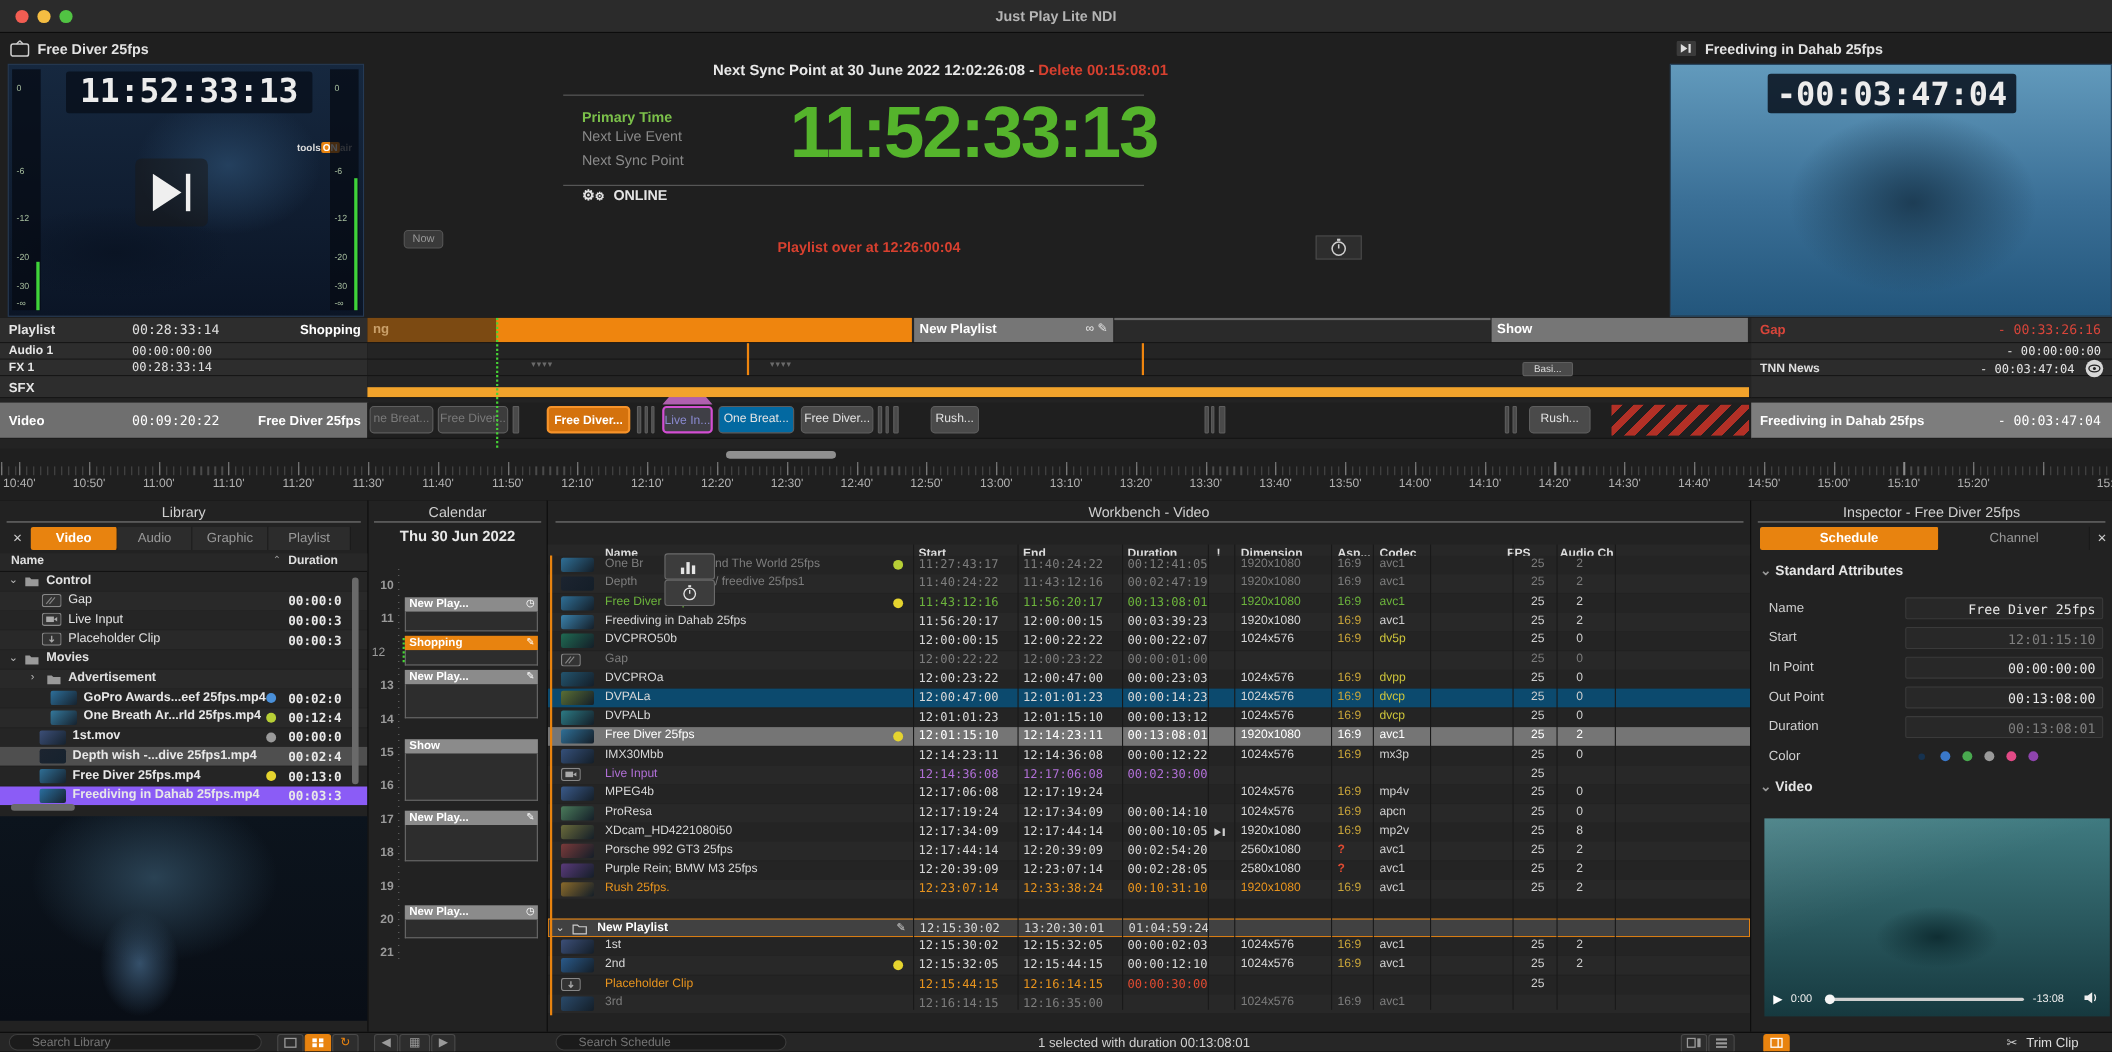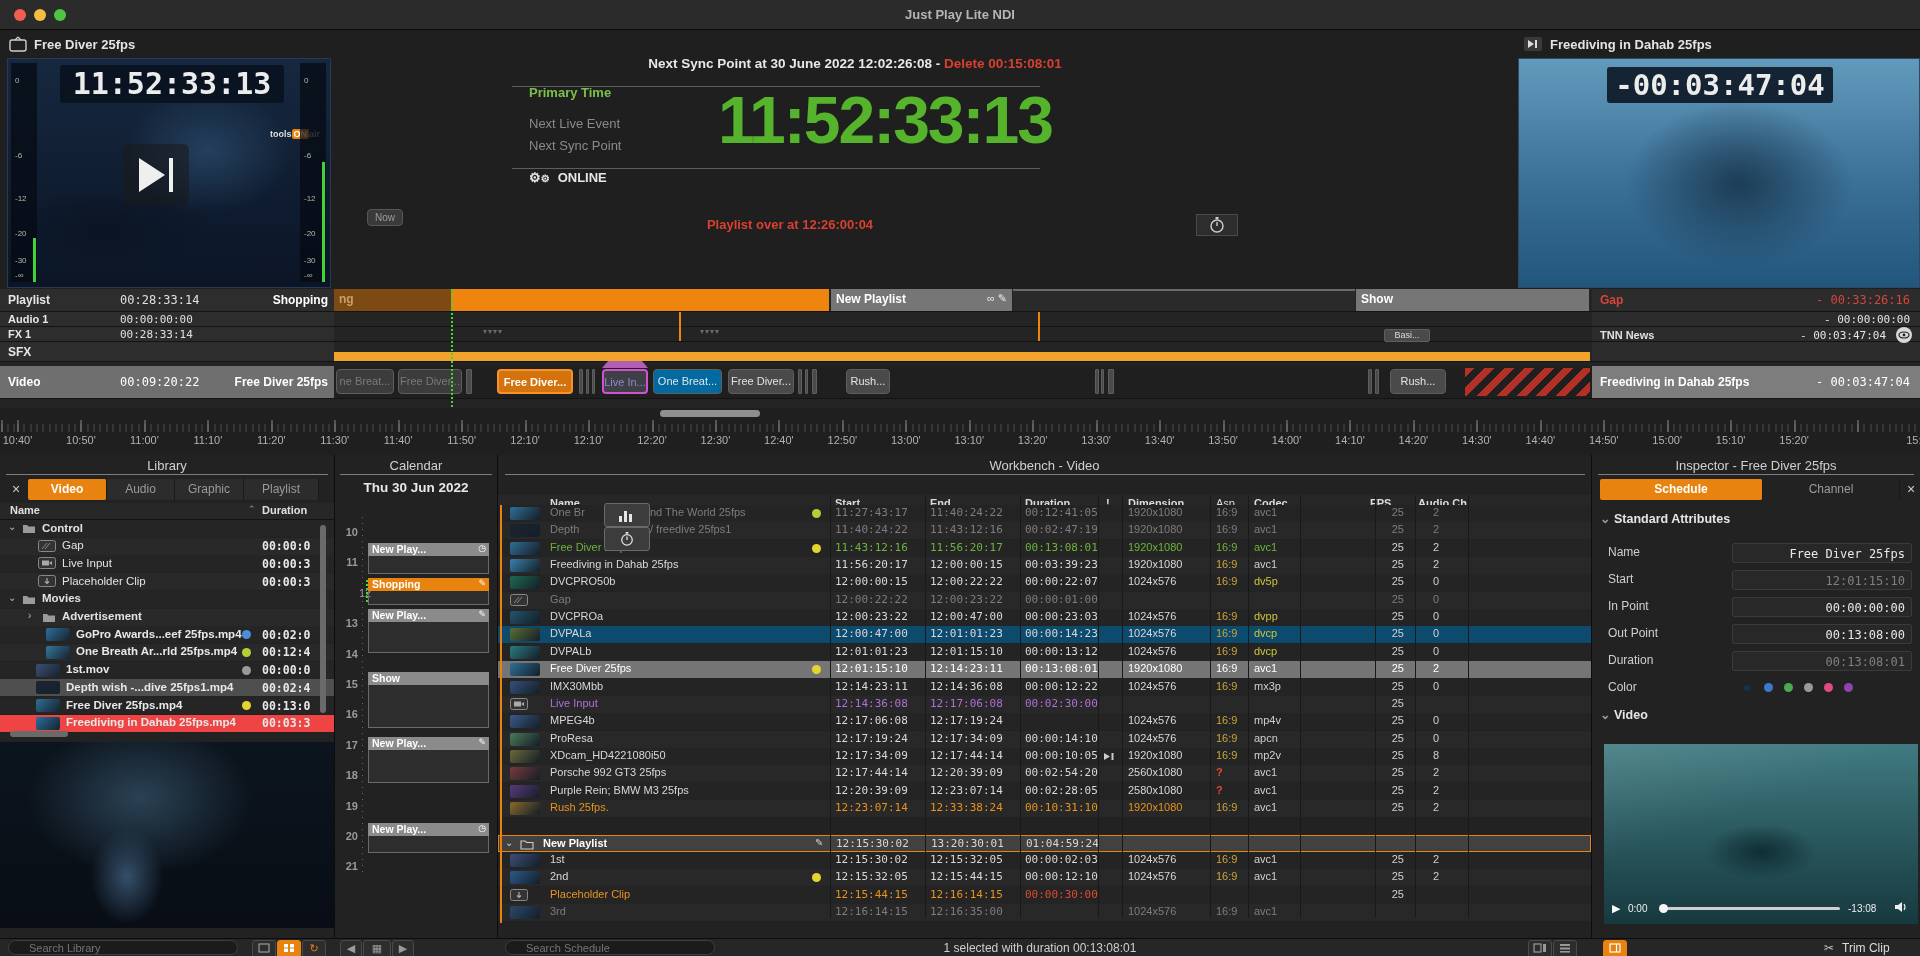--- a/index.html
+++ b/index.html
@@ -119,21 +119,21 @@
     <div id="play-btn" class="abs">
       <div class="tri"></div>
       <div class="bar"></div>
     </div>
   </div>
 
   <div id="sync-line" class="abs">
     <span>Next Sync Point at 30 June 2022 12:02:26:08 - </span><span class="red">Delete 00:15:08:01</span>
   </div>
   <div class="abs hline" style="left:512px;top:86px;width:528px;"></div>
-  <div class="abs clk-label" style="top:85px;color:#7bc04a;font-weight:bold;">Primary Time</div>
+  <div class="abs clk-label" style="top:99px;color:#7bc04a;font-weight:bold;">Primary Time</div>
   <div class="abs clk-label" style="top:116px;">Next Live Event</div>
   <div class="abs clk-label" style="top:138px;">Next Sync Point</div>
   <div id="big-clock" class="abs">11:52:33:13</div>
   <div class="abs hline" style="left:512px;top:168px;width:528px;"></div>
   <div id="online-row" class="abs">
     <span style="margin-right:8px;">⚙<span style="font-size:10px;">⚙</span></span><span>ONLINE</span>
   </div>
   <div id="now-btn" class="abs">Now</div>
   <div id="over-text" class="abs">Playlist over at 12:26:00:04</div>
   <div id="stopwatch-btn" class="abs">
@@ -385,38 +385,38 @@
           <div style="position: absolute; left: 36px; top: 2px; width: 24px; height: 13px; border-radius: 2px; background: linear-gradient(135deg, rgb(28, 36, 48), rgb(22, 34, 46));"></div>
           <div style="position: absolute; left: 66px; top: 1.5px; font-size: 11.5px; font-weight: bold; color: rgb(232, 232, 232);">Depth wish -...dive 25fps1.mp4</div>
           <div class="tc" style="position: absolute; left: 262px; top: 1.5px; font-size: 11.5px; font-weight: bold; color: rgb(232, 232, 232);">00:02:4</div>
         </div>
         <div style="position: absolute; left: 0px; top: 177px; width: 334px; height: 17px; background: rgb(37, 37, 37);">
           <div style="position: absolute; left: 36px; top: 2px; width: 24px; height: 13px; border-radius: 2px; background: linear-gradient(135deg, rgb(47, 111, 150), rgb(22, 34, 46));"></div>
           <div style="position: absolute; left: 66px; top: 1.5px; font-size: 11.5px; font-weight: bold; color: rgb(232, 232, 232);">Free Diver 25fps.mp4</div>
           <div style="position: absolute; left: 242px; top: 4px; width: 9px; height: 9px; border-radius: 50%; background: rgb(229, 212, 47);"></div>
           <div class="tc" style="position: absolute; left: 262px; top: 1.5px; font-size: 11.5px; font-weight: bold; color: rgb(232, 232, 232);">00:13:0</div>
         </div>
-        <div style="position: absolute; left: 0px; top: 194.7px; width: 334px; height: 17px; background: #ef4444;">
+        <div style="position: absolute; left: 0px; top: 194.7px; width: 334px; height: 17px; background: #8b5cf6;">
           <div style="position: absolute; left: 36px; top: 2px; width: 24px; height: 13px; border-radius: 2px; background: linear-gradient(135deg, rgb(42, 111, 159), rgb(22, 34, 46));"></div>
           <div style="position: absolute; left: 66px; top: 1.5px; font-size: 11.5px; font-weight: bold; color: rgb(232, 232, 232);">Freediving in Dahab 25fps.mp4</div>
           <div class="tc" style="position: absolute; left: 262px; top: 1.5px; font-size: 11.5px; font-weight: bold; color: rgb(232, 232, 232);">00:03:3</div>
         </div>
       </div>
     <div class="abs" style="left:320px;top:70px;width:6px;height:188px;background:#6a6a6a;border-radius:3px;"></div>
     <div class="abs" style="left:10px;top:276px;width:58px;height:6px;background:#6a6a6a;border-radius:3px;"></div>
     <div class="abs" style="left:0;top:287px;width:334px;height:186px;background:radial-gradient(160px 110px at 42% 30%,#2a4254 0%,rgba(0,0,0,0) 70%),radial-gradient(60px 80px at 38% 72%,#35506a 0%,rgba(0,0,0,0) 60%),linear-gradient(#0c141d,#090e16);"></div>
 
     <div class="abs panel-title" style="left:335px;width:162px;">Calendar</div>
     <div class="abs panel-underline" style="left:340px;width:152px;"></div>
     <div class="abs" style="left:335px;top:25px;width:162px;text-align:center;font-weight:bold;font-size:13.5px;color:#e8e8e8;">Thu 30 Jun 2022</div>
     <div class="abs" style="left:362px;top:62px;width:1px;height:360px;background:repeating-linear-gradient(#666 0 1px,transparent 1px 6px);"></div>
     <div id="cal-hours">
         <div style="position: absolute; left: 338px; top: 71px; width: 20px; text-align: right; color: rgb(154, 154, 154); font-size: 11px; font-weight: bold;">10</div>
         <div style="position: absolute; left: 338px; top: 101.4px; width: 20px; text-align: right; color: rgb(154, 154, 154); font-size: 11px; font-weight: bold;">11</div>
-        <div style="position: absolute; left: 338px; top: 131.8px; width: 20px; color: rgb(154, 154, 154); font-size: 11px; font-weight: normal; margin-left: 21px;">12</div>
+        <div style="position: absolute; left: 338px; top: 131.8px; width: 20px; color: rgb(154, 154, 154); font-size: 11px; font-weight: normal;">12</div>
         <div style="position: absolute; left: 338px; top: 162.2px; width: 20px; text-align: right; color: rgb(154, 154, 154); font-size: 11px; font-weight: bold;">13</div>
         <div style="position: absolute; left: 338px; top: 192.6px; width: 20px; text-align: right; color: rgb(154, 154, 154); font-size: 11px; font-weight: bold;">14</div>
         <div style="position: absolute; left: 338px; top: 223px; width: 20px; text-align: right; color: rgb(154, 154, 154); font-size: 11px; font-weight: bold;">15</div>
         <div style="position: absolute; left: 338px; top: 253.4px; width: 20px; text-align: right; color: rgb(154, 154, 154); font-size: 11px; font-weight: bold;">16</div>
         <div style="position: absolute; left: 338px; top: 283.8px; width: 20px; text-align: right; color: rgb(154, 154, 154); font-size: 11px; font-weight: bold;">17</div>
         <div style="position: absolute; left: 338px; top: 314.2px; width: 20px; text-align: right; color: rgb(154, 154, 154); font-size: 11px; font-weight: bold;">18</div>
         <div style="position: absolute; left: 338px; top: 344.6px; width: 20px; text-align: right; color: rgb(154, 154, 154); font-size: 11px; font-weight: bold;">19</div>
         <div style="position: absolute; left: 338px; top: 375px; width: 20px; text-align: right; color: rgb(154, 154, 154); font-size: 11px; font-weight: bold;">20</div>
         <div style="position: absolute; left: 338px; top: 405.4px; width: 20px; text-align: right; color: rgb(154, 154, 154); font-size: 11px; font-weight: bold;">21</div>
       </div>
@@ -467,21 +467,21 @@
 
     <div class="abs panel-title" style="left:498px;width:1093px;">Workbench - Video</div>
     <div class="abs panel-underline" style="left:505px;width:1080px;"></div>
     <div id="wb-header" class="abs" style="left:498px;top:40px;width:1093px;height:17px;background:#272727;border-bottom:1px solid #121212;">
         <div style="position: absolute; left: 52px; top: 2px; font-weight: bold; font-size: 11px; color: rgb(220, 220, 220);">Name</div>
         <div style="position: absolute; left: 337px; top: 2px; font-weight: bold; font-size: 11px; color: rgb(220, 220, 220);">Start</div>
         <div style="position: absolute; left: 432px; top: 2px; font-weight: bold; font-size: 11px; color: rgb(220, 220, 220);">End</div>
         <div style="position: absolute; left: 527px; top: 2px; font-weight: bold; font-size: 11px; color: rgb(220, 220, 220);">Duration</div>
         <div style="position: absolute; left: 608px; top: 2px; font-weight: bold; font-size: 11px; color: rgb(220, 220, 220);">!</div>
         <div style="position: absolute; left: 630px; top: 2px; font-weight: bold; font-size: 11px; color: rgb(220, 220, 220);">Dimension</div>
-        <div style="position: absolute; left: 718px; top: 2px; font-weight: normal; font-size: 11px; color: rgb(220, 220, 220);">Asp...</div>
+        <div style="position: absolute; left: 718px; top: 2px; font-weight: bold; font-size: 11px; color: rgb(220, 220, 220);">Asp...</div>
         <div style="position: absolute; left: 756px; top: 2px; font-weight: bold; font-size: 11px; color: rgb(220, 220, 220);">Codec</div>
         <div style="position: absolute; left: 872px; top: 2px; font-weight: bold; font-size: 11px; color: rgb(220, 220, 220);">FPS</div>
         <div style="position: absolute; left: 920px; top: 2px; font-weight: bold; font-size: 11px; color: rgb(220, 220, 220);">Audio Ch</div>
       </div>
     <div id="wb-rows" class="abs" style="left:498px;top:50px;width:1093px;height:418px;overflow:hidden;">
         <div style="position: absolute; left: 0px; top: 0px; width: 1093px; height: 17px; background: rgb(36, 36, 36); border: none; box-sizing: border-box;">
           <div style="position: absolute; left: 12px; top: 2px; width: 30px; height: 13px; border-radius: 2px; background: linear-gradient(135deg, rgb(47, 111, 150), rgb(20, 30, 40));"></div>
           <div style="position: absolute; left: 52px; top: 1px; font-size: 11px; color: rgb(125, 125, 125); white-space: nowrap;">One Br</div>
           <div style="position: absolute; left: 152px; top: 1px; font-size: 11px; color: rgb(125, 125, 125);">nd The World 25fps</div>
           <div style="position: absolute; left: 314px; top: 4px; width: 9px; height: 9px; border-radius: 50%; background: rgb(183, 207, 54);"></div>

